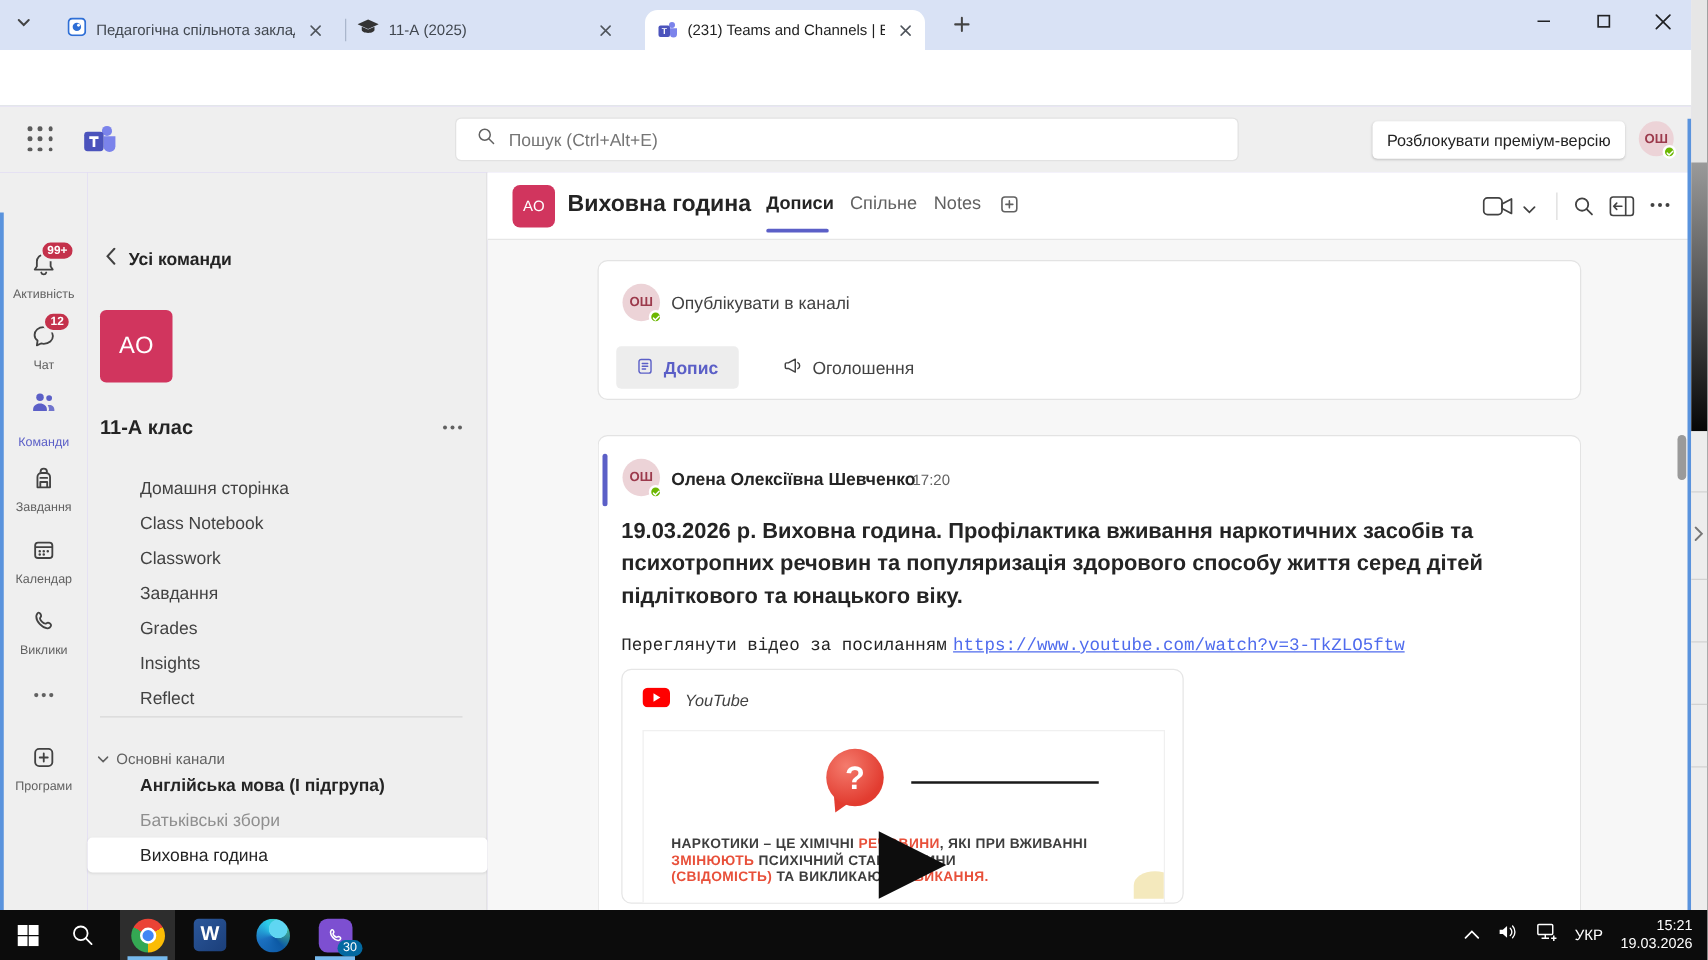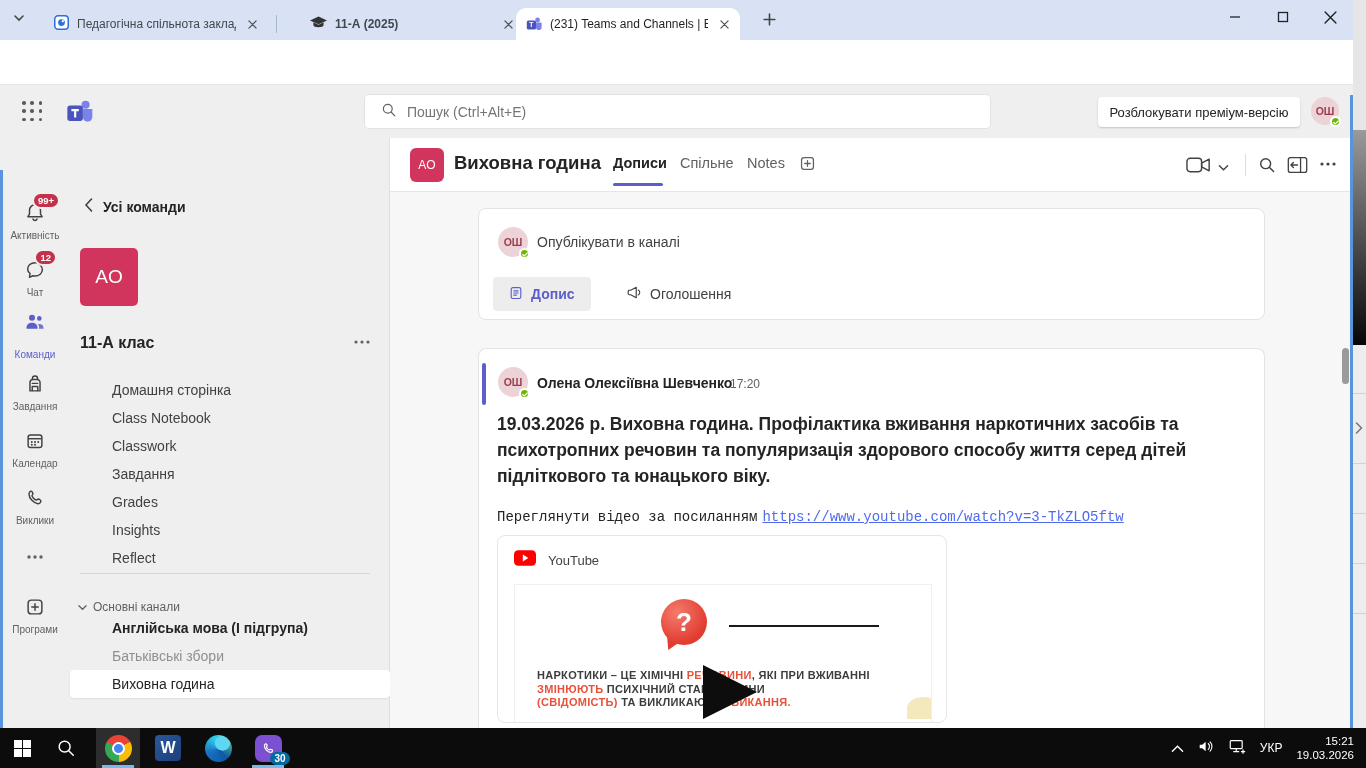--- a/index.html
+++ b/index.html
@@ -80,21 +80,21 @@
   #post{left:88px;top:156px;width:787px;height:420px;border-radius:8px 8px 0 0;border-bottom:none;}
   #post-unread-bar{position:absolute;left:3px;top:14px;width:4px;height:42px;background:#5b5fc7;border-radius:2px;}
   #post-author{position:absolute;left:58px;top:26px;font-size:14px;font-weight:bold;color:#242424;}
   #post-time{position:absolute;left:251px;top:28px;font-size:12px;color:#616161;}
   #post-title{position:absolute;left:18px;top:62px;width:706px;font-size:17.5px;line-height:26px;font-weight:bold;color:#242424;}
   #post-linkline{position:absolute;left:18px;top:160px;font-size:14px;color:#242424;font-family:Liberation Mono, monospace;}
   #post-linkline a{color:#4f6bed;text-decoration:underline;margin-left:5px;}
 
   
   #yt-card{position:absolute;left:18px;top:186px;width:450px;height:188px;background:#fff;border:1px solid #e6e6e6;border-radius:8px;overflow:hidden;}
-  #yt-head{position:absolute;left:16px;top:14px;display:flex;align-items:center;gap:12px;}
+  #yt-head{position:absolute;left:16px;top:14px;display:flex;align-items:center;gap:12px;font-style:italic;}
   #yt-label{font-size:13px;color:#424242;}
   #yt-thumb{position:absolute;left:16px;top:48px;width:418px;height:150px;background:#fff;border:1px solid #f0f0f0;overflow:hidden;}
   #thumb-headline{position:absolute;left:22px;top:22px;font-size:21px;line-height:24px;font-weight:900;color:#161616;letter-spacing:0.5px;}
   #q-bubble{position:absolute;left:146px;top:14px;width:46px;height:46px;border-radius:50%;background:radial-gradient(circle at 35% 30%,#f47b6d,#e23c30 70%);color:#fff;font-size:26px;font-weight:900;display:flex;align-items:center;justify-content:center;}
   #q-tail{position:absolute;left:150px;top:54px;width:0;height:0;border-left:5px solid transparent;border-right:9px solid transparent;border-top:12px solid #e23c30;transform:rotate(18deg);}
   #thumb-line{position:absolute;left:214px;top:40px;width:150px;height:2px;background:#1a1a1a;}
   #thumb-body{position:absolute;left:22px;top:84px;font-size:11px;line-height:13.5px;letter-spacing:0.3px;color:#3d3d3d;font-weight:bold;}
   .redtxt{color:#e8503a;}
   #play-btn{position:absolute;left:188px;top:80px;width:0;height:0;border-left:54px solid #0d0d0d;border-top:27px solid transparent;border-bottom:27px solid transparent;}
   #yellow-blob{position:absolute;left:392px;top:112px;width:34px;height:22px;background:#f4e9bd;border-radius:50% 50% 0 0;}
@@ -112,21 +112,21 @@
   
   #taskbar{position:absolute;left:0;top:728px;width:1366px;height:40px;background:#0c0c0c;display:flex;align-items:center;}
   .tb-item{width:44px;height:40px;display:flex;align-items:center;justify-content:center;position:relative;flex:none;}
   .tb-item.open::after{content:"";position:absolute;left:6px;bottom:0;width:32px;height:3px;background:#76b9ed;}
   .tb-item.focused{background:#2d2d2d;}
   #chrome-logo{width:27px;height:27px;border-radius:50%;background:conic-gradient(from -60deg,#ea4335 0 120deg,#fbbc05 0 240deg,#34a853 0 360deg);position:relative;}
   #chrome-logo i{position:absolute;inset:7px;background:#4285f4;border:2.5px solid #fff;border-radius:50%;}
   #word-logo{width:26px;height:26px;border-radius:4px;background:linear-gradient(135deg,#2b579a,#1b3f7a);color:#fff;font-size:16px;font-weight:bold;display:flex;align-items:center;justify-content:center;}
   #edge-logo{width:27px;height:27px;border-radius:50%;background:radial-gradient(circle at 65% 30%,#5fd6f2 0 28%,transparent 30%),conic-gradient(from 140deg,#0c59a4,#1b70c0 30%,#2ccdea 55%,#4fc28e 75%,#0c59a4);}
   #viber-logo{width:27px;height:27px;border-radius:7px;background:#7d4fd1;display:flex;align-items:center;justify-content:center;position:relative;}
-  #viber-badge{position:absolute;right:-8px;bottom:-3px;background:#0369a1;color:#fff;font-size:10px;border-radius:9px;padding:1px 4px;font-weight:bold;}
+  #viber-badge{position:absolute;right:-8px;bottom:-3px;background:#0369a1;color:#fff;font-size:10px;border-radius:9px;padding:1px 4px;}
   #tray{position:absolute;right:0;top:0;height:40px;display:flex;align-items:center;gap:14px;padding-right:12px;}
   #tray-lang{color:#fff;font-size:12px;}
   #tray-clock{color:#fff;font-size:11.5px;text-align:right;line-height:14px;}
 </style>
 </head>
 <body>
 
 <div id="screen">
 
   <div id="browser">
@@ -148,21 +148,21 @@
         </span>
         <span class="t-title">Педагогічна спільнота заклад</span>
         <span class="tclose">
           <svg width="9" height="9" viewBox="0 0 10 10">
               <path d="M1 1l8 8M9 1L1 9" stroke="#50555c" stroke-width="1.4" stroke-linecap="round"></path>
             </svg>
         </span>
       </div>
       <div class="tab-sep" style="left:276px;"></div>
 
-      <div class="tab" style="left:300px;font-weight:bold;">
+      <div class="tab" style="left:276px;">
         <span>
           <svg width="17" height="13" viewBox="0 0 20 14">
               <path d="M10 0L0 4.5 10 9l10-4.5z" fill="#333"></path>
               <path d="M4 6.8V10c0 1.5 2.7 2.7 6 2.7s6-1.2 6-2.7V6.8l-6 2.7z" fill="#333"></path>
             </svg>
         </span>
         <span class="t-title">11-А (2025)</span>
         <span class="tclose">
           <svg width="9" height="9" viewBox="0 0 10 10">
               <path d="M1 1l8 8M9 1L1 9" stroke="#50555c" stroke-width="1.4" stroke-linecap="round"></path>

